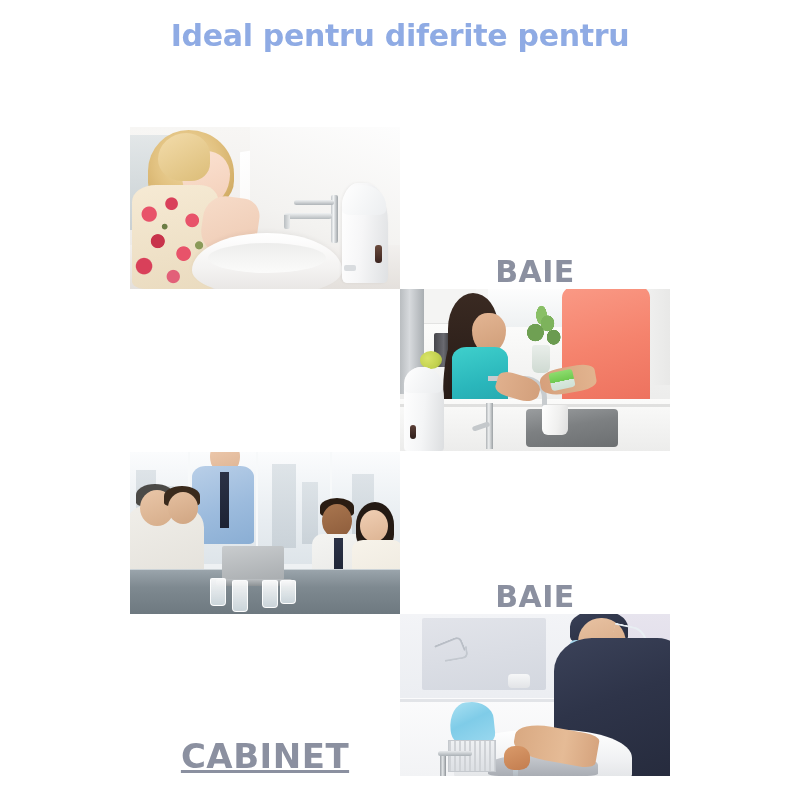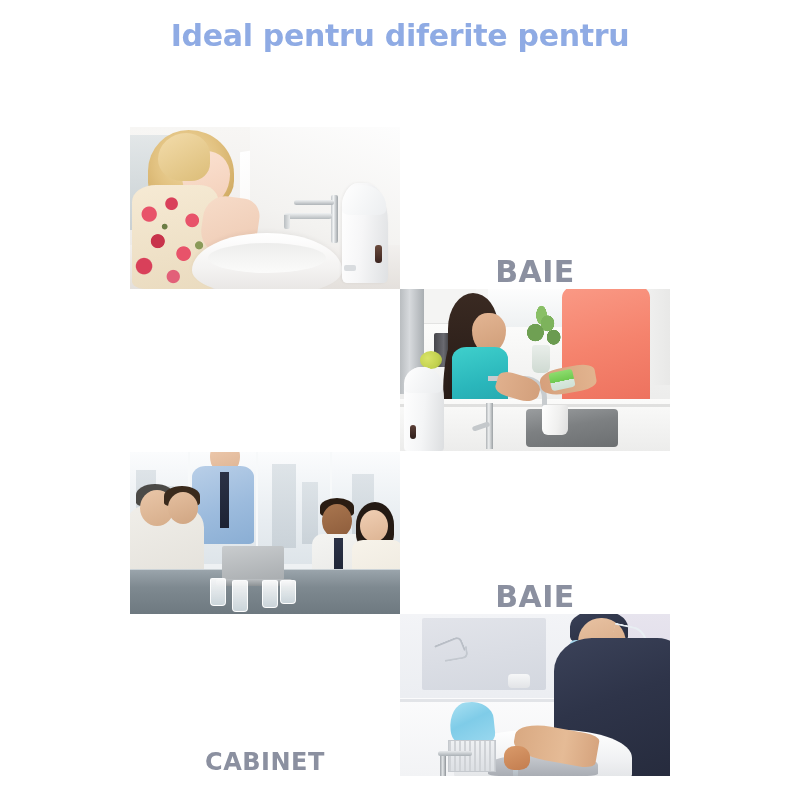--- a/index.html
+++ b/index.html
@@ -69,21 +69,21 @@
   }
   .env-label {
     font-family: "DejaVu Sans", sans-serif;
     font-size: 30px;
     font-weight: bold;
     color: #8b90a0;
     letter-spacing: 0.5px;
     text-align: center;
     line-height: 1.18;
   }
-  .env-label.two-line { font-size: 24px; }
+  .env-label.two-line { font-size: 34px; text-decoration: underline; }
 
   
   .ph1 {
     background:
       linear-gradient(180deg, #f7f6f4 0%, #f2f0ee 45%, #e9e6e3 100%);
   }
   .ph1 .wall-right {
     position: absolute; right: 0; top: 0; width: 150px; height: 162px;
     background: linear-gradient(200deg,#fdfdfd 0%,#f3f2f0 60%,#e6e3e0 100%);
   }

